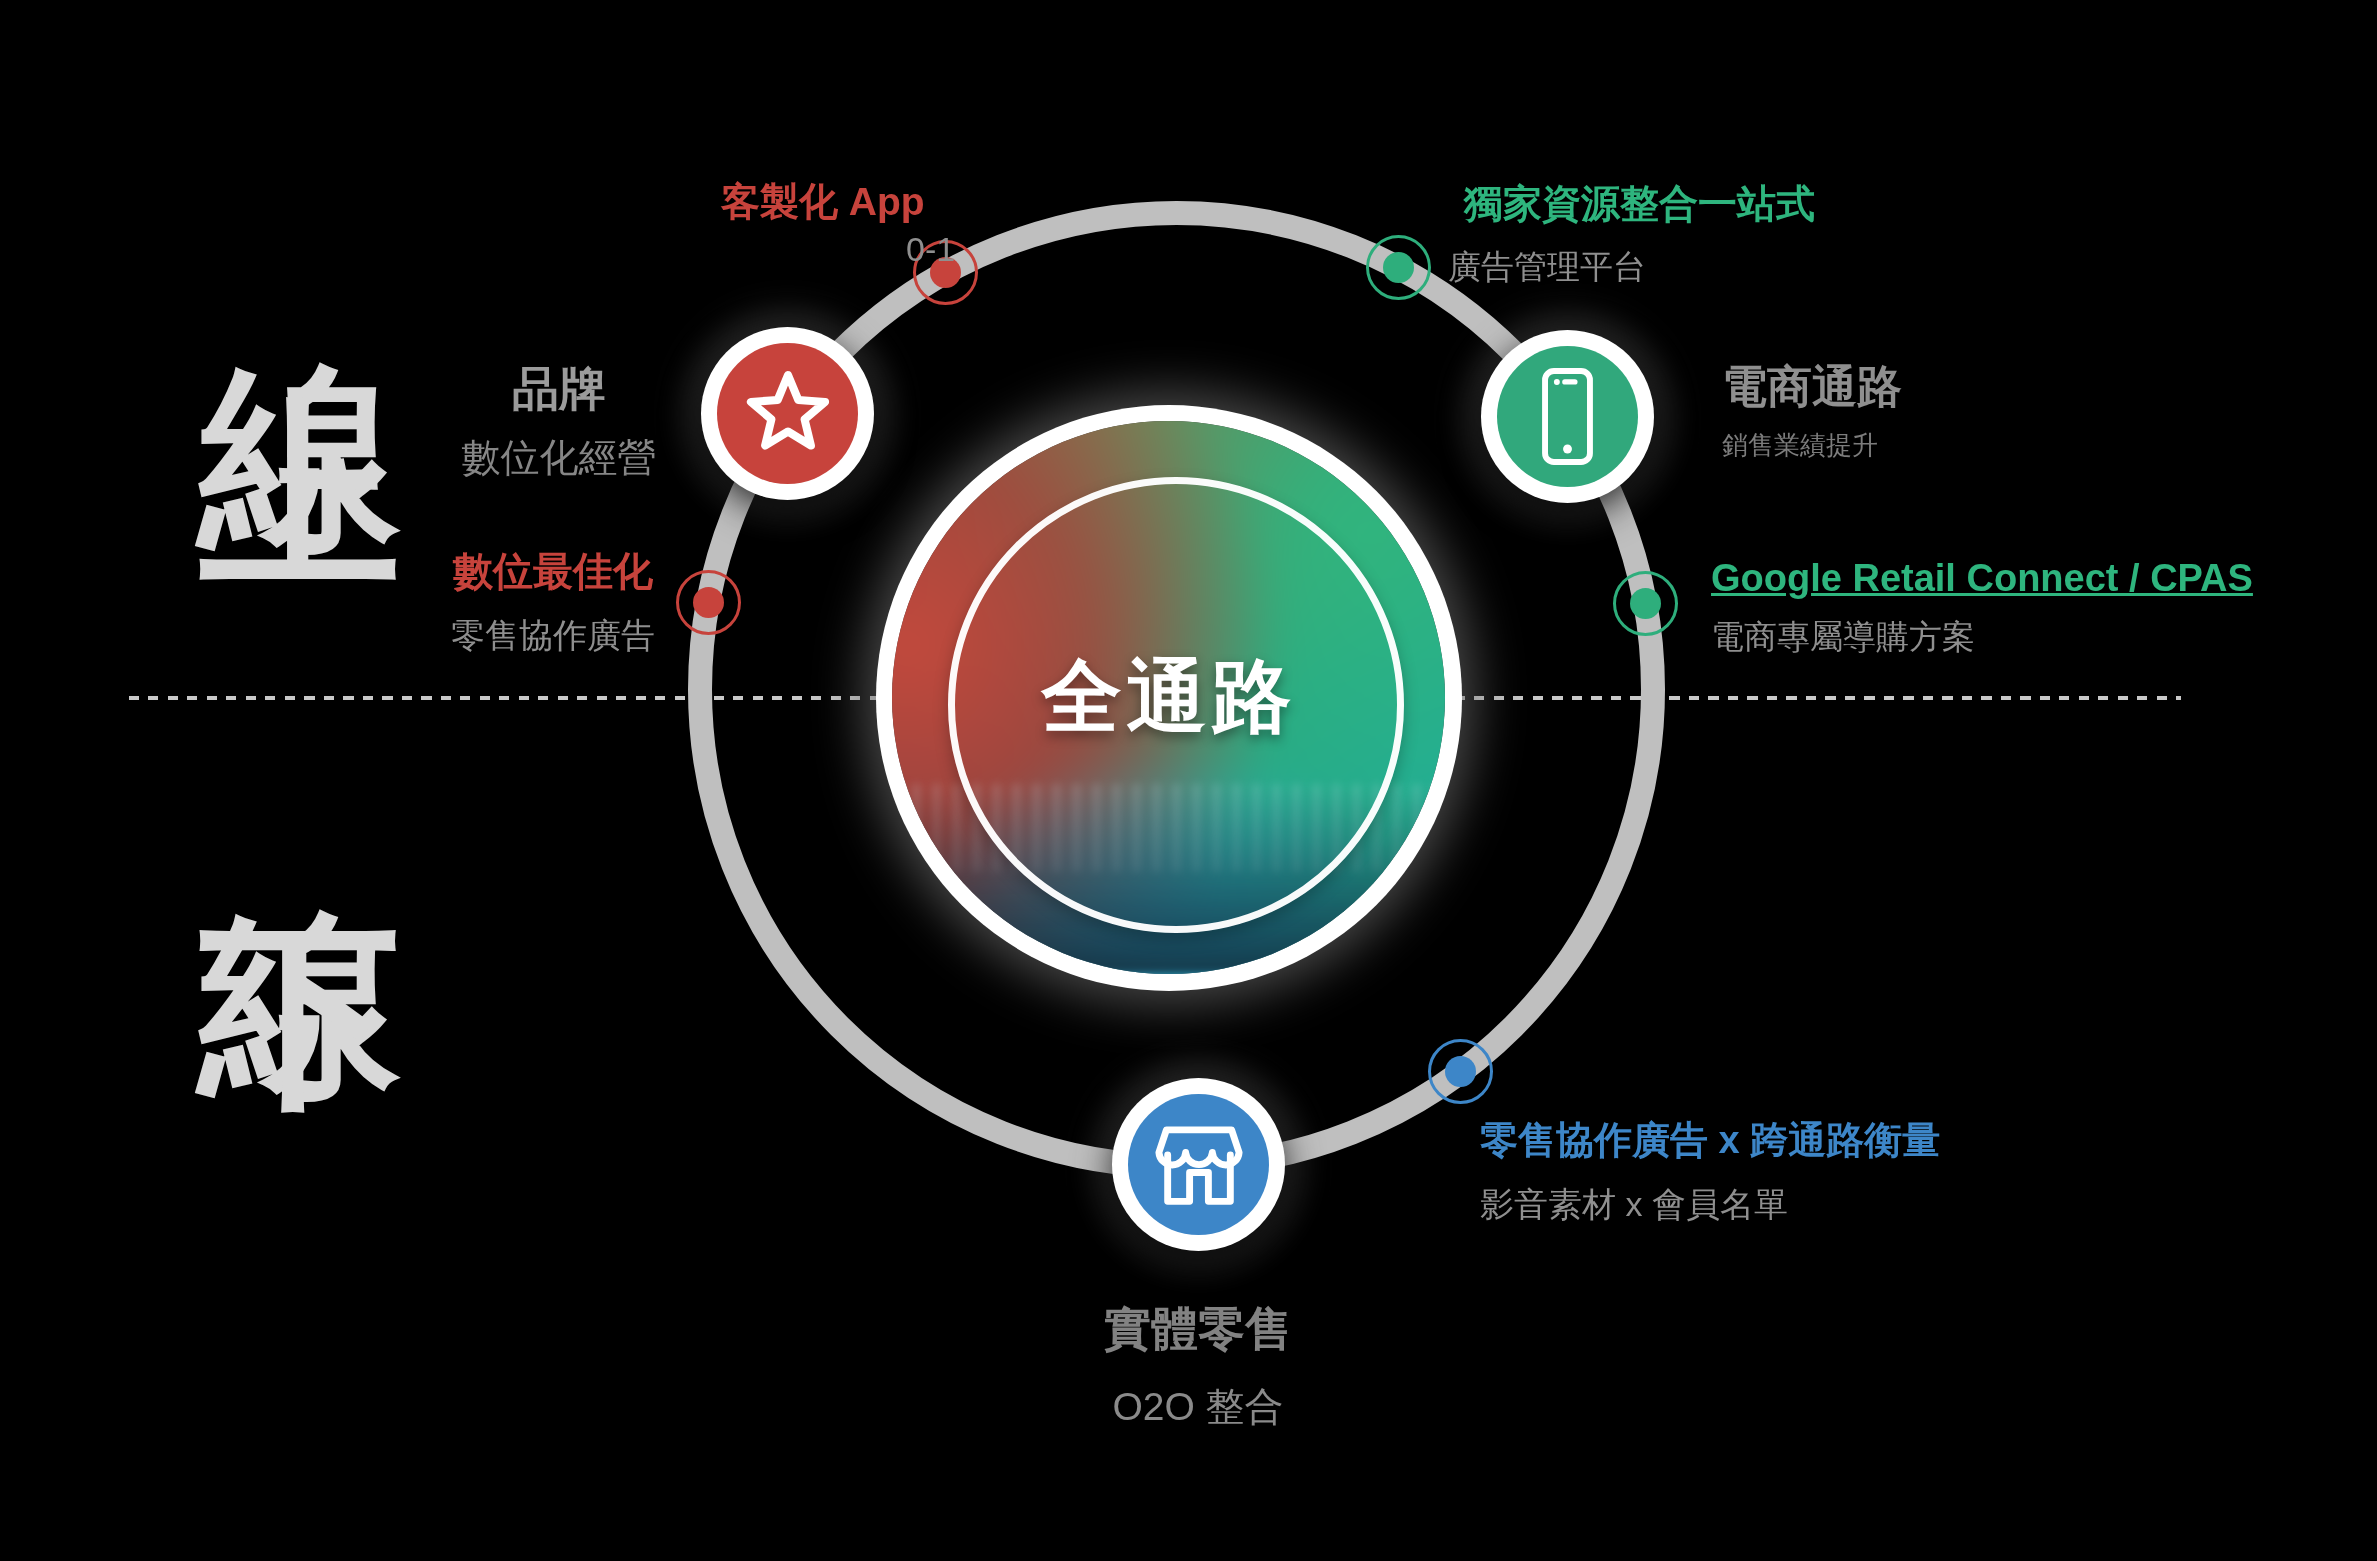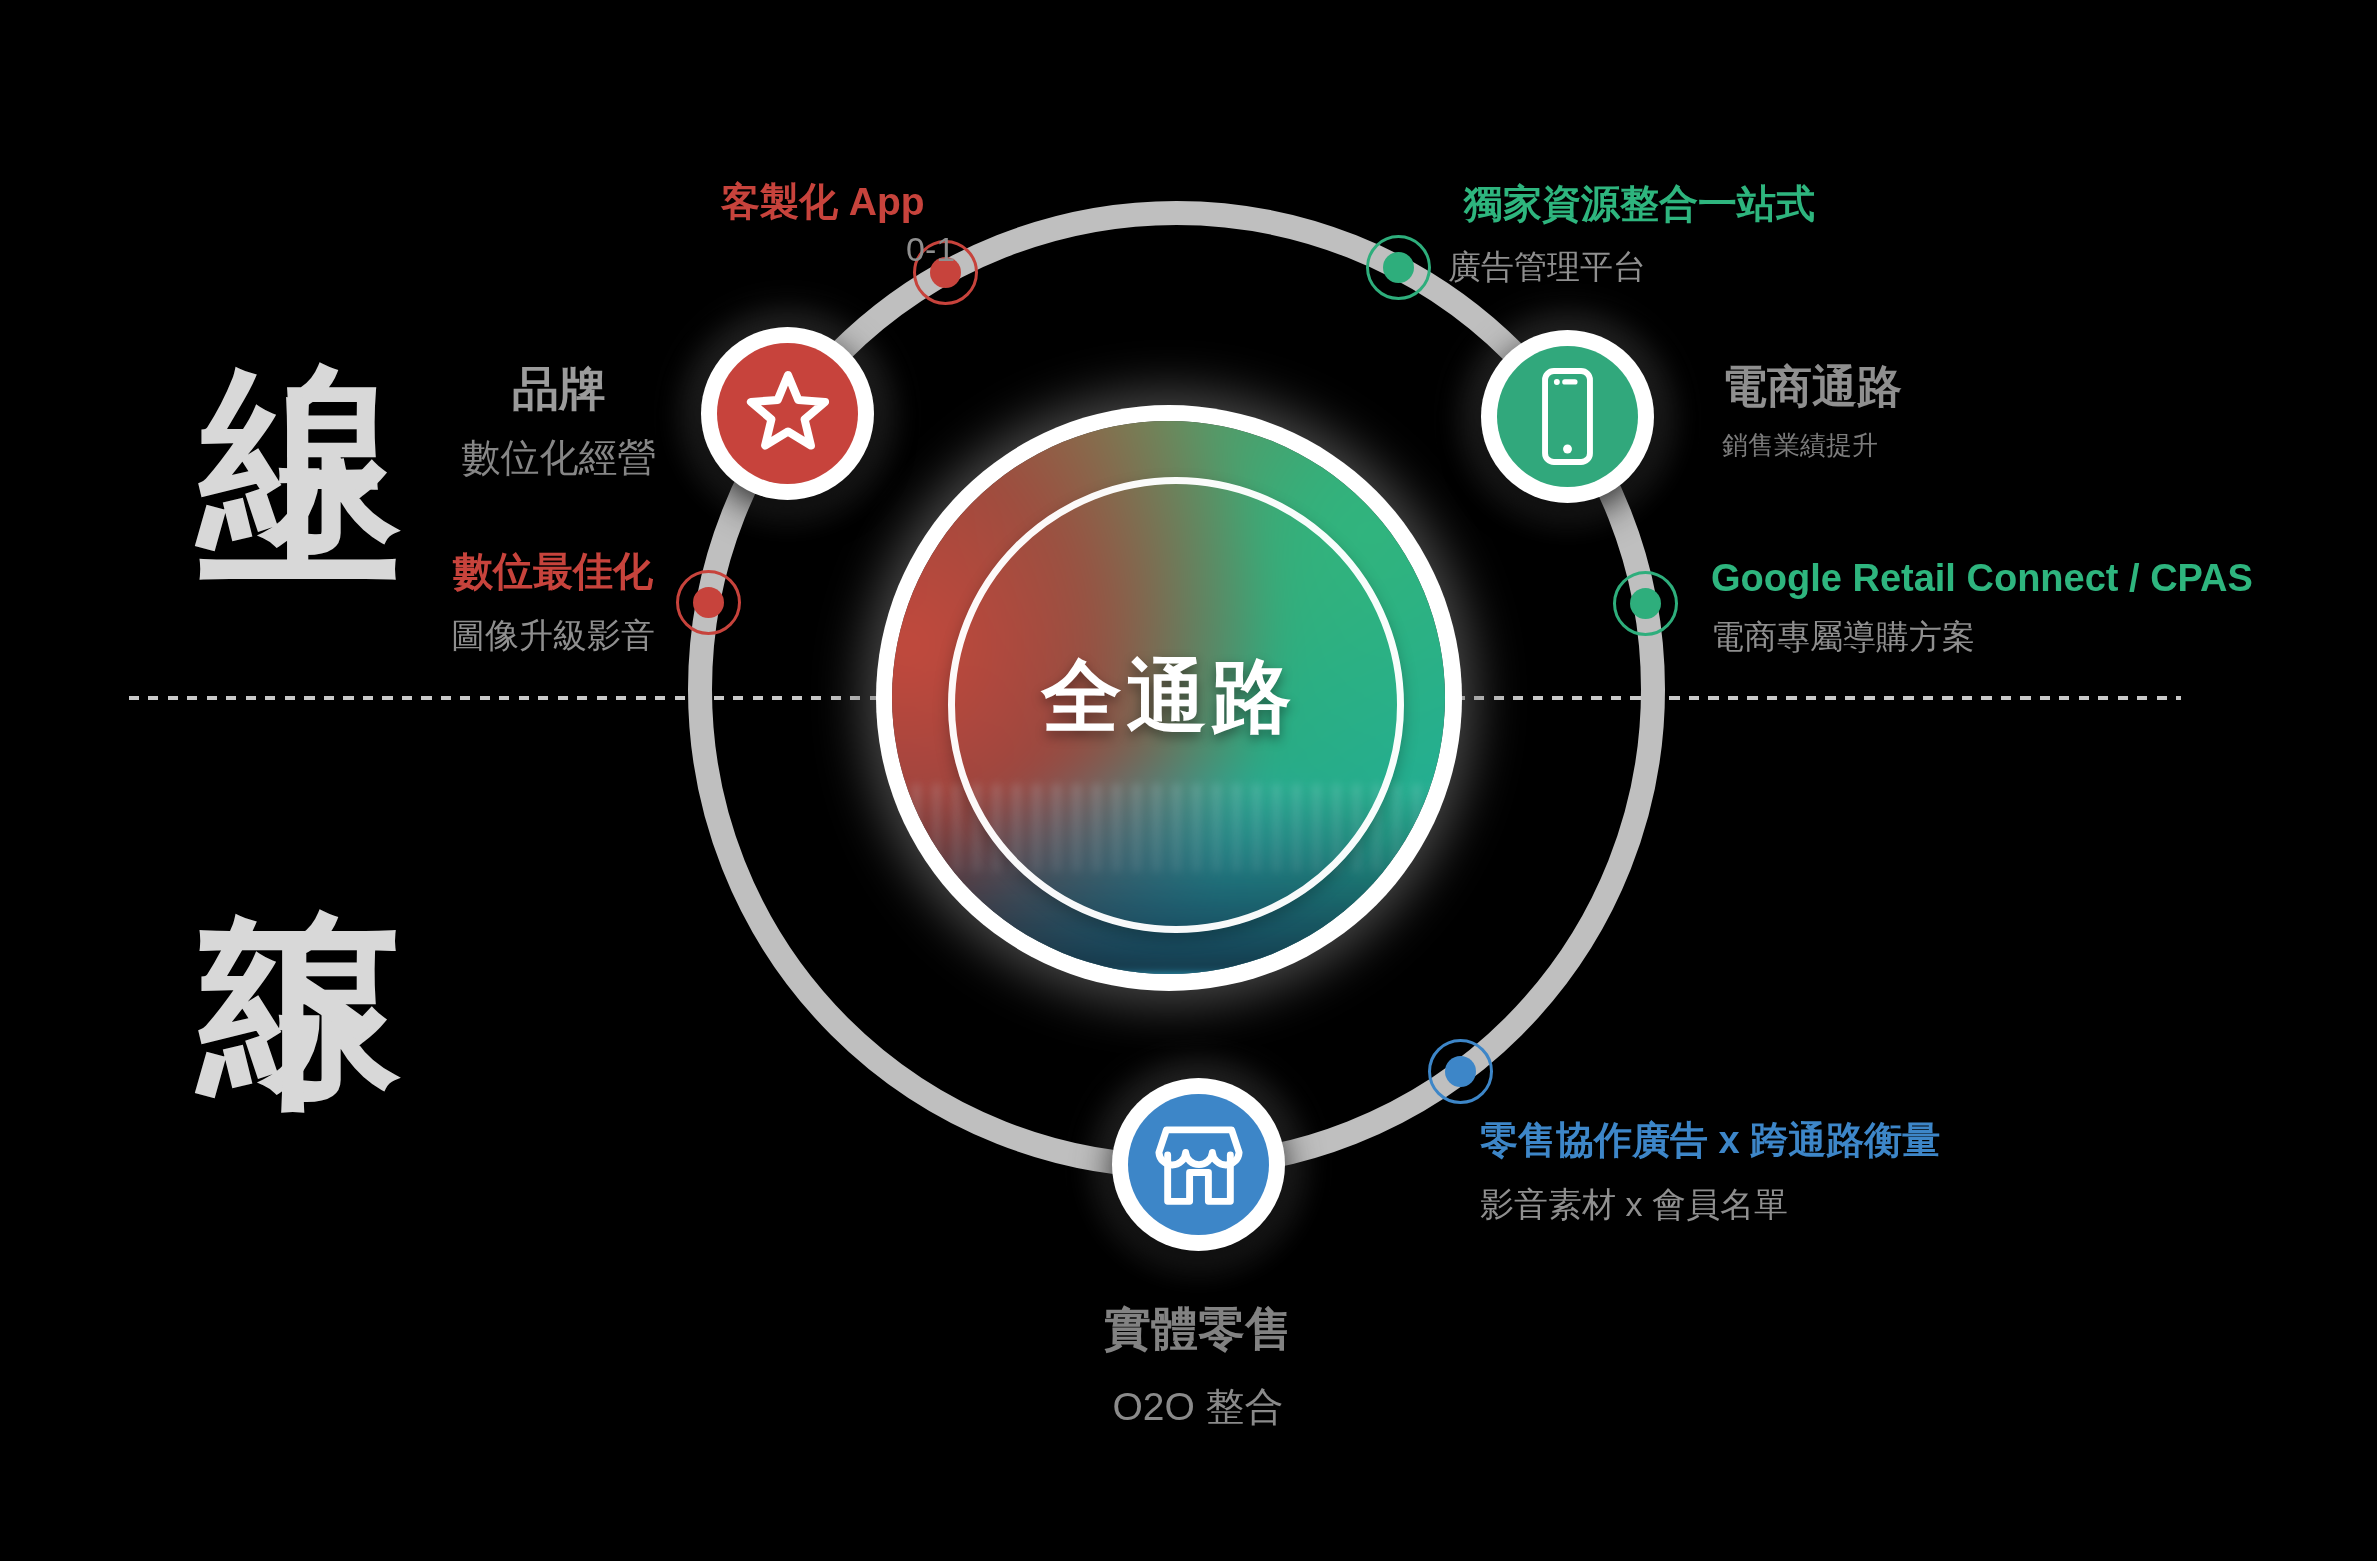--- a/index.html
+++ b/index.html
@@ -78,21 +78,21 @@
   .retail-label .nl-sub{font-size:39px;color:#8a8a8a;margin-top:19px;}
 
   .c1-title{left:721px;top:175px;text-align:right;}
   .c1-sub{left:906px;top:230px;}
   .c2{left:1448px;top:177px;}
   .c2 .callout-sub{margin-top:14px;font-size:33px;}
   .c3{left:396px;top:544px;width:314px;}
   .c3 .callout-title{font-size:40px;}
   .c3 .callout-sub{margin-top:14px;}
   .c4{left:1711px;top:557px;}
-  .c4 .callout-title{font-size:38px;}
+  .c4 .callout-title{font-size:38px;text-decoration:underline;}
   .c4 .callout-sub{margin-top:15px;font-size:33px;}
   .c5{left:1480px;top:1115px;}
   .c5 .callout-title{font-size:38px;}
   .c5 .callout-sub{margin-top:16.3px;}
   .stack{display:flex;flex-direction:column;}
 
   svg.icon{display:block;}
 </style>
 </head>
 <body>
@@ -179,21 +179,21 @@
   <div class="t callout-title c1-title" style="color: rgb(199, 67, 60);">客製化 App</div>
   <div class="t callout-sub c1-sub">0-1</div>
 
   <div class="t stack c2">
     <div class="callout-title" style="color: rgb(46, 181, 126); margin-left: 16px;">獨家資源整合一站式</div>
     <div class="callout-sub">廣告管理平台</div>
   </div>
 
   <div class="t stack center-align c3">
     <div class="callout-title" style="color: rgb(199, 67, 60);">數位最佳化</div>
-    <div class="callout-sub">圖像升級影音</div>
+    <div class="callout-sub">零售協作廣告</div>
   </div>
 
   <div class="t stack c4">
     <div class="callout-title" style="color: rgb(46, 181, 126);">Google Retail Connect / CPAS</div>
     <div class="callout-sub">電商專屬導購方案</div>
   </div>
 
   <div class="t stack c5">
     <div class="callout-title" style="color: rgb(61, 134, 200);">零售協作廣告 x 跨通路衡量</div>
     <div class="callout-sub">影音素材 x 會員名單</div>

